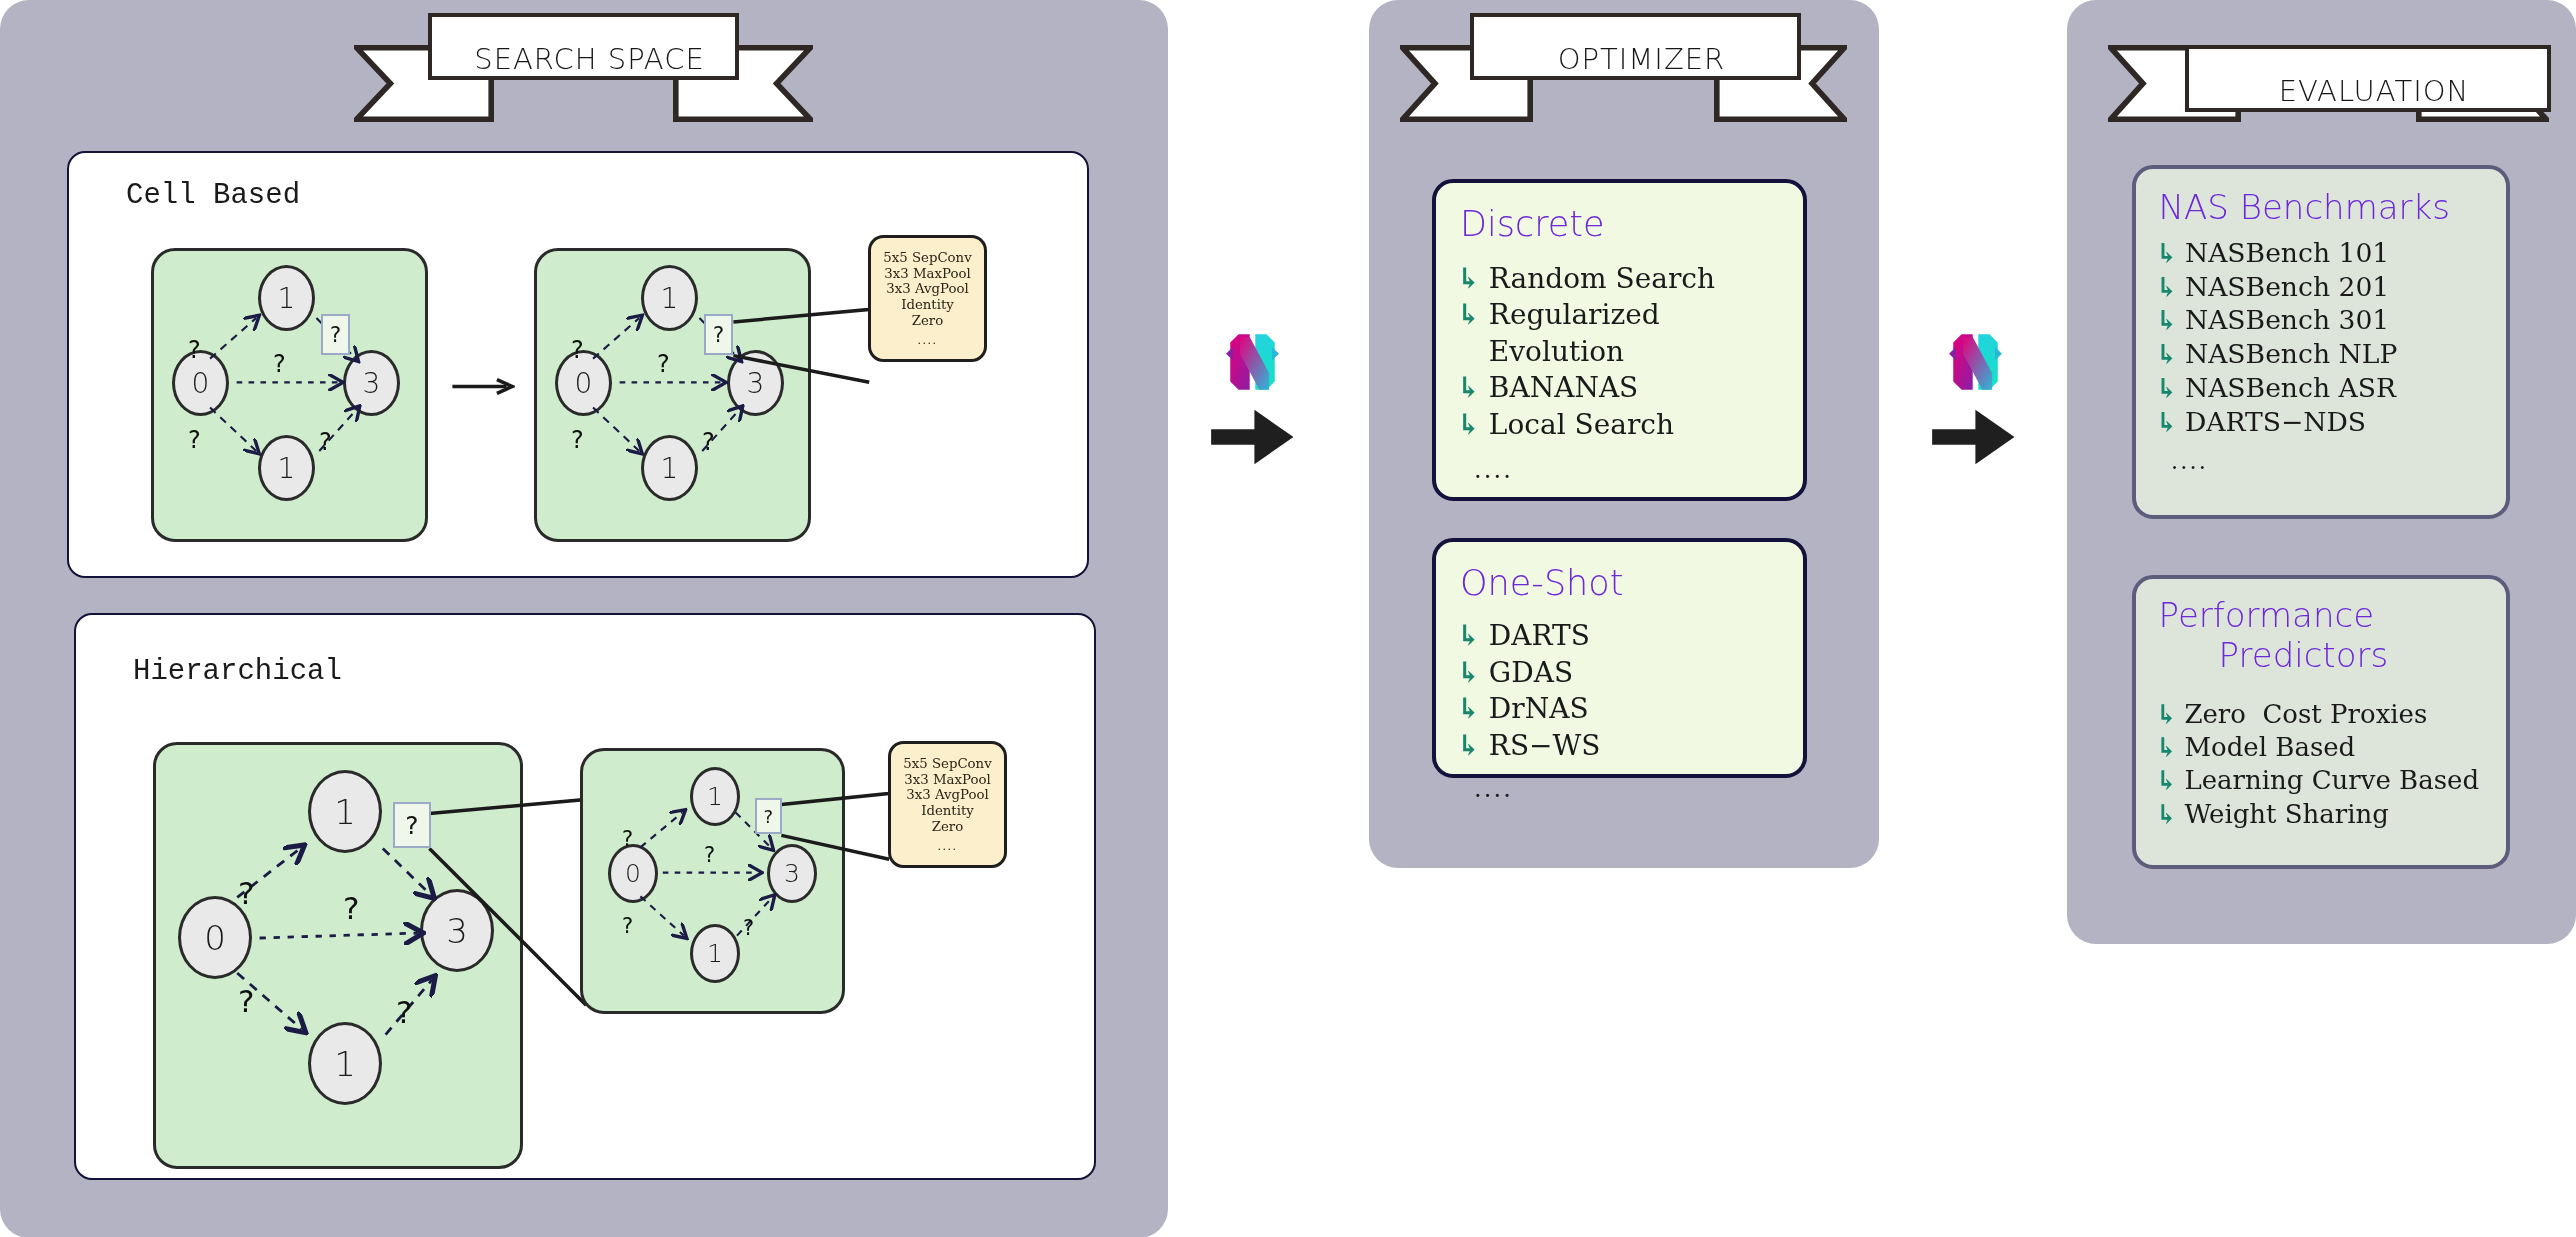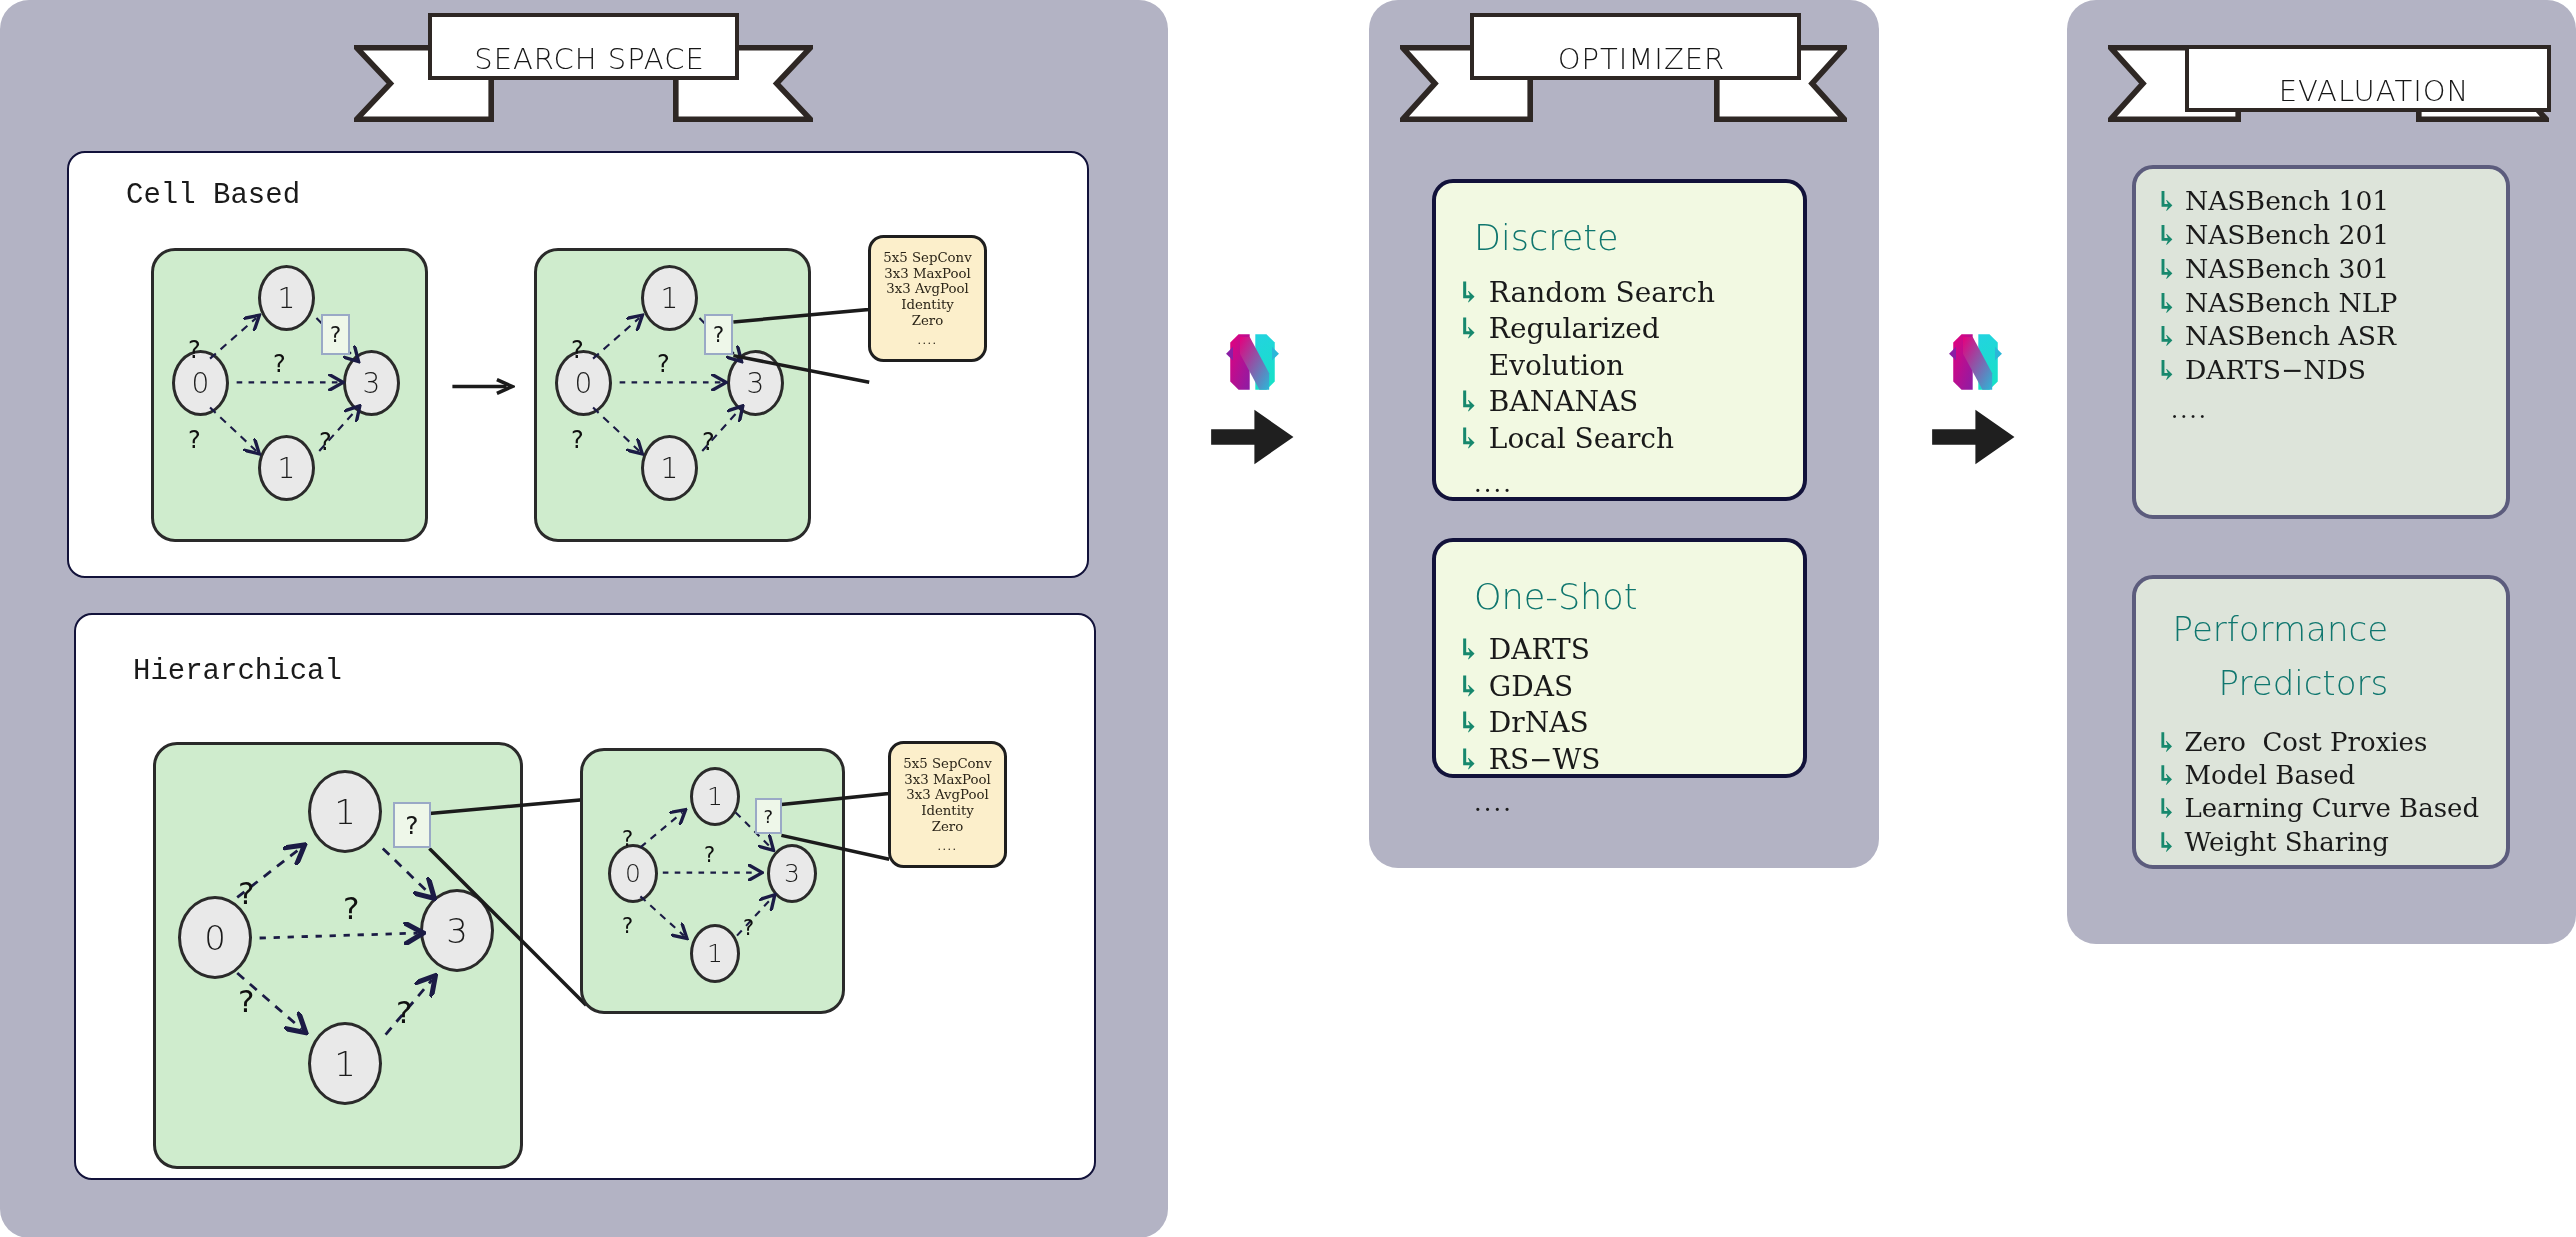--- a/index.html
+++ b/index.html
@@ -41,21 +41,21 @@
 
   .opsbox{position:absolute;background:#fcefcb;border:3.5px solid #1e1e1e;
       border-radius:15.4px;box-sizing:border-box;text-align:center;
       font-family:"DejaVu Serif","Liberation Serif",serif;color:#2a2418;
       display:flex;flex-direction:column;justify-content:center;}
   .opsbox .op{line-height:1.18;}
   .opsbox .dots{letter-spacing:1.4px;}
 
   
   .card{position:absolute;border-radius:21px;box-sizing:border-box;}
-  .card h3{margin:17px;font-weight:300;color:#0f766e;
+  .card h3{margin:3px;font-weight:300;color:#6d28d9;
       font-family:"DejaVu Sans","Liberation Sans",sans-serif;}
   .card ul{list-style:none;margin:0;padding:0;}
   .card li{display:flex;align-items:flex-start;color:#1a1a1a;
       font-family:"DejaVu Serif","Liberation Serif",serif;}
   .bullet{flex:0 0 auto;color:#17886d;font-weight:700;}
 
   .logo{position:absolute;}
   .bigarrow{position:absolute;}
 
   .connector{position:absolute;pointer-events:none;}
@@ -348,20 +348,21 @@
     <svg width="133" height="77" viewBox="0 0 190 110">
       <polygon points="4,4 186,4 140,55 186,106 4,106" fill="#ffffff" stroke="#2e2724" stroke-width="8"></polygon>
     </svg>
   </div>
   <div class="plate" style="left:77px;width:366px;margin-top:32px;">
     <span>EVALUATION</span>
   </div>
 </div>
 
 <div class="card" style="left:2132px;top:165px;width:378px;height:354px;background:#dde4da;border:4.2px solid #5c5c7d;padding:15.4px 19.6px;">
+  <h3 style="font-size:34px;margin-bottom:8.4px;">NAS Benchmarks</h3>
   <ul style="font-size:26.6px;line-height:1.27;">
     <li>
         <span class="bullet" style="margin-right:7px;">↳</span>
         <span>NASBench 101</span>
       </li>
     <li>
         <span class="bullet" style="margin-right:7px;">↳</span>
         <span>NASBench 201</span>
       </li>
     <li>

